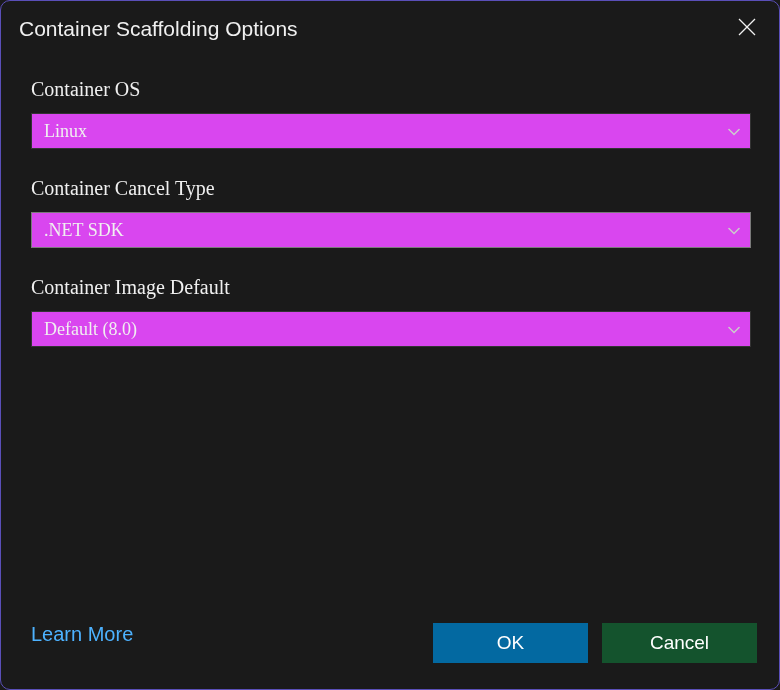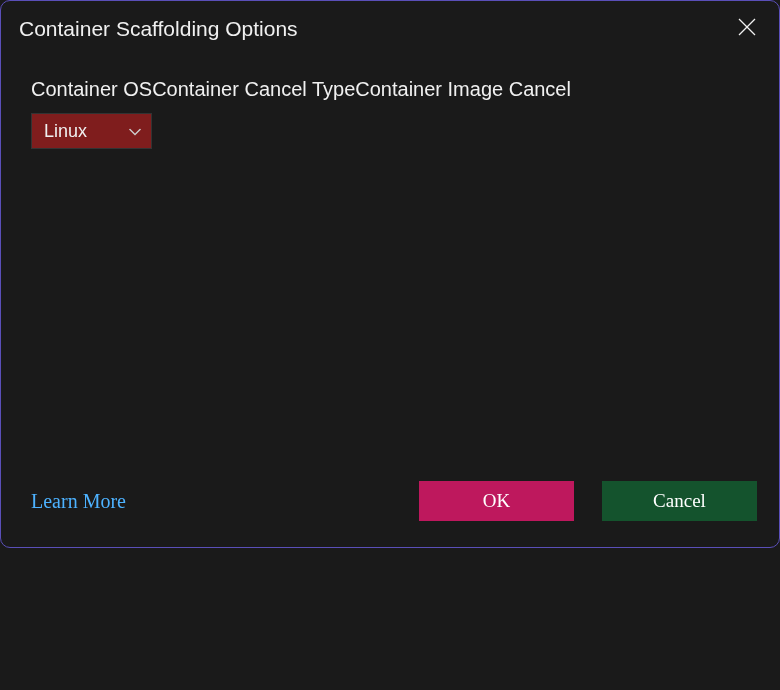--- a/index.html
+++ b/index.html
@@ -9,21 +9,21 @@
     }
     body {
       width: 780px;
       height: 690px;
       background: #1a1a1a;
       font-family: 'Segoe UI', Tahoma, sans-serif;
       overflow: hidden;
     }
     .dialog {
       width: 780px;
-      height: 548px;
+      height: 690px;
       background: #1a1a1a;
       border: 1px solid #5a4fb8;
       border-radius: 10px;
       display: flex;
       flex-direction: column;
       position: relative;
     }
     .titlebar {
       display: flex;
       align-items: center;
@@ -47,36 +47,37 @@
     .close-btn svg {
       width: 18px;
       height: 18px;
       stroke: #f0f0f0;
       stroke-width: 1.2;
     }
     .content {
       flex: 1;
       padding: 25px 28px 0 30px;
       display: flex;
-      flex-direction: row;
+      flex-direction: column;
+      font-family: Liberation Serif, serif;
     }
     .field-group {
       margin-bottom: 28px;
     }
     .field-label {
       color: #f0f0f0;
       font-size: 20px;
       font-weight: 400;
       display: block;
       margin-bottom: 12px;
     }
     .select {
       width: 100%;
       height: 36px;
-      background: #7f1d1d;
+      background: #d946ef;
       border: 1px solid #333333;
       color: #f0f0f0;
       font-size: 18px;
       font-family: inherit;
       padding: 0 36px 0 12px;
       display: flex;
       align-items: center;
       position: relative;
       cursor: pointer;
     }
@@ -90,24 +91,22 @@
       transform: translateY(-50%);
       pointer-events: none;
     }
     .select .chevron svg {
       width: 12px;
       height: 8px;
       fill: #cccccc;
     }
     .footer {
       display: flex;
-      align-items: center;
       padding: 0 22px 26px 30px;
-      gap: 28px;
-      font-family: Liberation Serif, serif;
+      gap: 14px;
     }
     .learn-more {
       color: #4db2ff;
       font-size: 20px;
       text-decoration: none;
       cursor: pointer;
       margin-right: auto;
     }
     .btn {
       min-width: 155px;
@@ -115,21 +114,21 @@
       border: none;
       font-size: 19px;
       font-family: inherit;
       color: #ffffff;
       cursor: pointer;
       display: flex;
       align-items: center;
       justify-content: center;
     }
     .btn-primary {
-      background: #be185d;
+      background: #0369a1;
     }
     .btn-secondary {
       background: #14532d;
     }
   </style>
 </head>
 <body>
 
 <div class="dialog">
   <div class="titlebar">
@@ -153,24 +152,40 @@
         <span class="chevron">
           <svg viewBox="0 0 12 8">
               <path d="M0 1 L6 7 L12 1 L11 0 L6 5 L1 0 Z"></path>
             </svg>
         </span>
       </div>
     </div>
 
     <div class="field-group">
       <label class="field-label">Container Cancel Type</label>
+      <div class="select outlined">
+        <span>.NET SDK</span>
+        <span class="chevron">
+          <svg viewBox="0 0 12 8">
+              <path d="M0 1 L6 7 L12 1 L11 0 L6 5 L1 0 Z"></path>
+            </svg>
+        </span>
+      </div>
     </div>
 
     <div class="field-group">
-      <label class="field-label">Container Image Cancel</label>
+      <label class="field-label">Container Image Default</label>
+      <div class="select">
+        <span>Default (8.0)</span>
+        <span class="chevron">
+          <svg viewBox="0 0 12 8">
+              <path d="M0 1 L6 7 L12 1 L11 0 L6 5 L1 0 Z"></path>
+            </svg>
+        </span>
+      </div>
     </div>
 
   </div>
 
   <div class="footer">
     <a class="learn-more">Learn More</a>
     <button class="btn btn-primary">OK</button>
     <button class="btn btn-secondary">Cancel</button>
   </div>
 </div>

